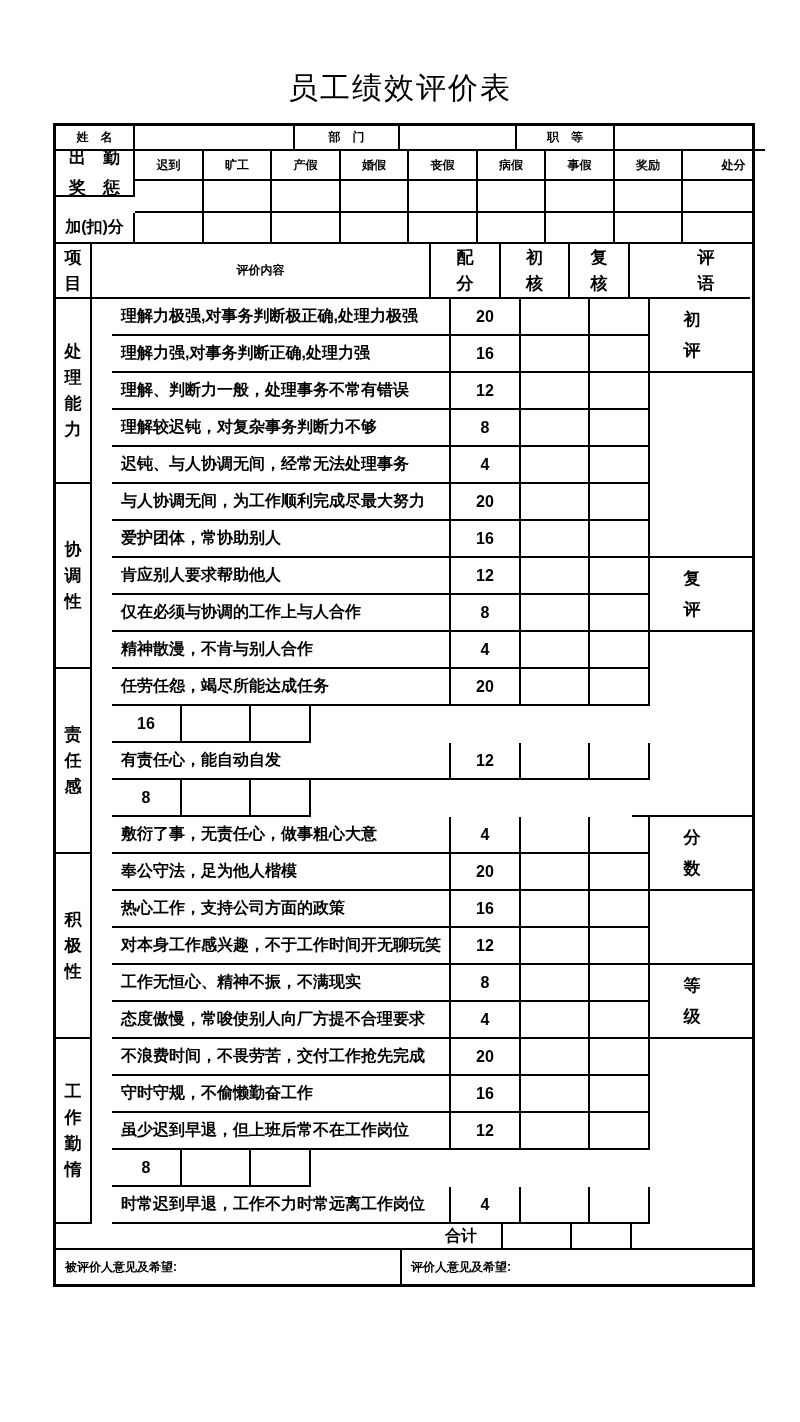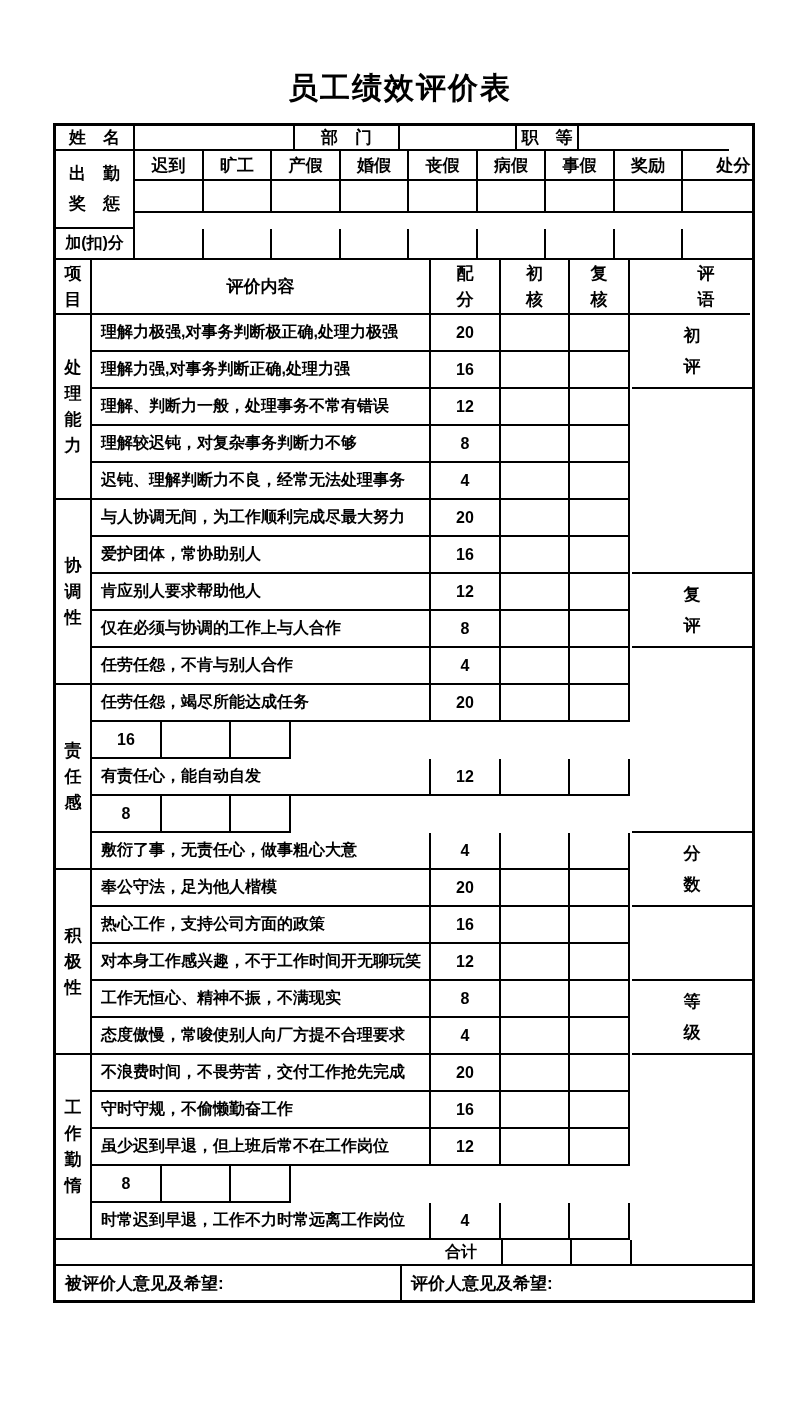--- a/index.html
+++ b/index.html
@@ -4,61 +4,61 @@
 <style>
   * { box-sizing: border-box; margin: 0; padding: 0; }
   html, body { background: #fff; }
   body {
     width: 800px; height: 1422px; position: relative;
     font-family: "Liberation Sans", sans-serif;
     color: #000; font-weight: 700;
   }
   .title {
     position: absolute; top: 68px; left: 0; width: 100%;
-    text-align: center; font-size: 30px; font-weight: 700; letter-spacing: 2px;
+    text-align: center; font-size: 30px; font-weight: 400; letter-spacing: 2px;
   }
   .tbl {
     position: absolute; left: 53px; top: 123px; width: 702px;
     border: 3px solid #000; background: #fff;
   }
   .frow { display: flex; }
   .cell {
     flex: none; border-right: 2px solid #000; border-bottom: 2px solid #000;
     display: flex; align-items: center; justify-content: center;
     font-size: 16px; overflow: hidden; white-space: nowrap;
   }
   .lastc { border-right: none; padding-left: 32px; }
   .nb { border-bottom: none; }
   .tleft { justify-content: flex-start; padding-left: 9px; }
   .tright { justify-content: flex-end; padding-right: 24px; }
-  .f17 { font-size: 17px; text-align: right; }
+  .f17 { font-size: 12px; text-align: right; }
   
   .w79{width:79px}.w160{width:160px}.w105{width:105px}.w117{width:117px}
-  .w85{width:62px}.w150{width:150px}.w69{width:69px}.w68{width:68px}
+  .w85{width:98px}.w150{width:150px}.w69{width:69px}.w68{width:68px}
   .w38{width:36px}.w339{width:339px}.w70{width:70px}.w60{width:60px}
   .w120{width:120px}.w447{width:447px}.w346{width:346px}.w350{width:324px}
   
   .h25{height:25px}.h30{height:30px}.h32{height:32px}.h31{height:31px}
-  .h55{height:55px}.h62{height:78px}.h37{height:37px}.h26{height:26px}
+  .h55{height:55px}.h62{height:46px}.h37{height:37px}.h26{height:26px}
   .h34{height:34px}.h74{height:74px}.h185{height:185px}.h211{height:211px}
   
   .vt {
     display: inline-block; width: 1.3em; word-break: break-all;
     white-space: normal; text-align: center;
   }
   .vt-head { line-height: 26px; font-size: 17px; }
   .vt-sec  { line-height: 26px; font-size: 17px; }
   .vt-rem  { line-height: 31px; font-size: 17px; }
   .attlab { flex-direction: column; font-size: 17px; }
   .attlab span { line-height: 30px; display: block; }
   .attgrid { width: 617px; }
   .rstrip { width: 120px; }
   .rc { width: 120px; border-right: none; }
   .lm { width: 576px; }
-  .rows538 { width: 529px; }
+  .rows538 { width: 529px; margin-left: 20px; }
 </style>
 </head>
 <body>
 
 <div class="title">员工绩效评价表</div>
 
 <div class="tbl">
 
   <div class="frow">
     <div class="cell w79 h25 f17">姓　名</div>
@@ -158,21 +158,21 @@
             <div class="cell w69 h37"></div>
             <div class="cell w60 h37"></div>
           </div>
           <div class="frow">
             <div class="cell w339 h37 tleft">理解较迟钝，对复杂事务判断力不够</div>
             <div class="cell w70 h37">8</div>
             <div class="cell w69 h37"></div>
             <div class="cell w60 h37"></div>
           </div>
           <div class="frow">
-            <div class="cell w339 h37 tleft">迟钝、理解判断力不良，经常无法处理事务</div>
+            <div class="cell w339 h37 tleft">迟钝、与人协调无间，经常无法处理事务</div>
             <div class="cell w70 h37">4</div>
             <div class="cell w69 h37"></div>
             <div class="cell w60 h37"></div>
           </div>
         </div>
       </div>
 
       <div class="frow">
         <div class="cell w38 h185">
             <span class="vt vt-sec">协调性</span>
@@ -196,21 +196,21 @@
             <div class="cell w69 h37"></div>
             <div class="cell w60 h37"></div>
           </div>
           <div class="frow">
             <div class="cell w339 h37 tleft">仅在必须与协调的工作上与人合作</div>
             <div class="cell w70 h37">8</div>
             <div class="cell w69 h37"></div>
             <div class="cell w60 h37"></div>
           </div>
           <div class="frow">
-            <div class="cell w339 h37 tleft">任劳任怨，不肯与别人合作</div>
+            <div class="cell w339 h37 tleft">精神散漫，不肯与别人合作</div>
             <div class="cell w70 h37">4</div>
             <div class="cell w69 h37"></div>
             <div class="cell w60 h37"></div>
           </div>
         </div>
       </div>
 
       <div class="frow">
         <div class="cell w38 h185">
             <span class="vt vt-sec">责任感</span>

